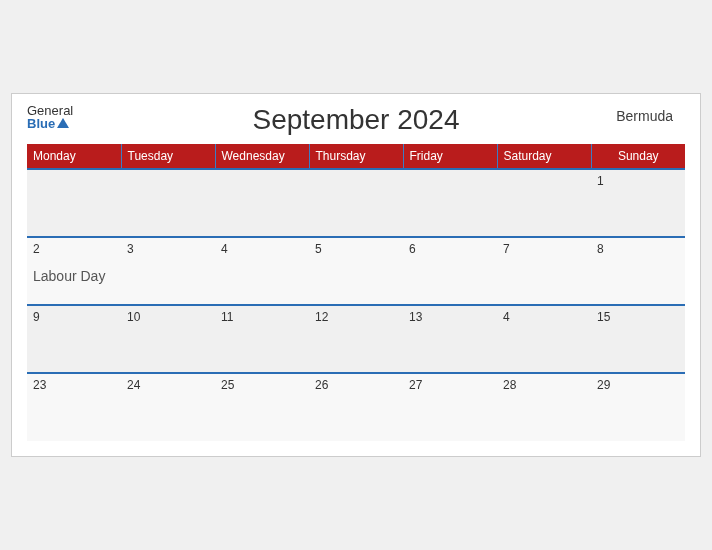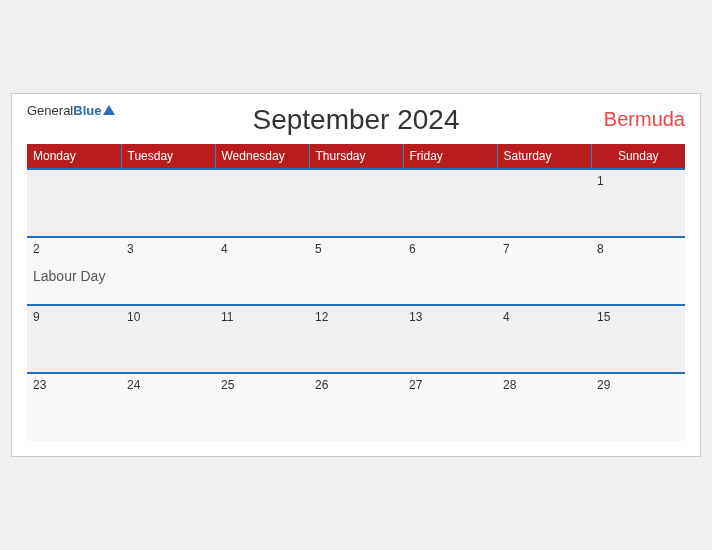--- a/index.html
+++ b/index.html
@@ -23,20 +23,21 @@
       align-items: center;
       justify-content: center;
       position: relative;
       margin-bottom: 8px;
     }
     .logo {
       position: absolute;
       left: 0;
       top: 0;
       display: flex;
+      flex-direction: column;
       align-items: flex-start;
       line-height: 1;
     }
     .logo-general {
       font-size: 13px;
       color: #333;
       font-weight: normal;
     }
     .logo-blue {
       font-size: 13px;
@@ -55,24 +56,24 @@
       margin-bottom: 1px;
     }
     .title {
       font-size: 28px;
       color: #333;
       font-weight: normal;
       text-align: center;
     }
     .region {
       position: absolute;
-      right: 0;
+      right: 12px;
       top: 4px;
-      font-size: 20px;
-      color: #ef4444;
+      font-size: 14px;
+      color: #404040;
     }
     .calendar-table {
       width: 100%;
       border-collapse: collapse;
     }
     .calendar-table thead tr {
       background: #b91c1c;
     }
     .calendar-table thead th {
       color: white;

